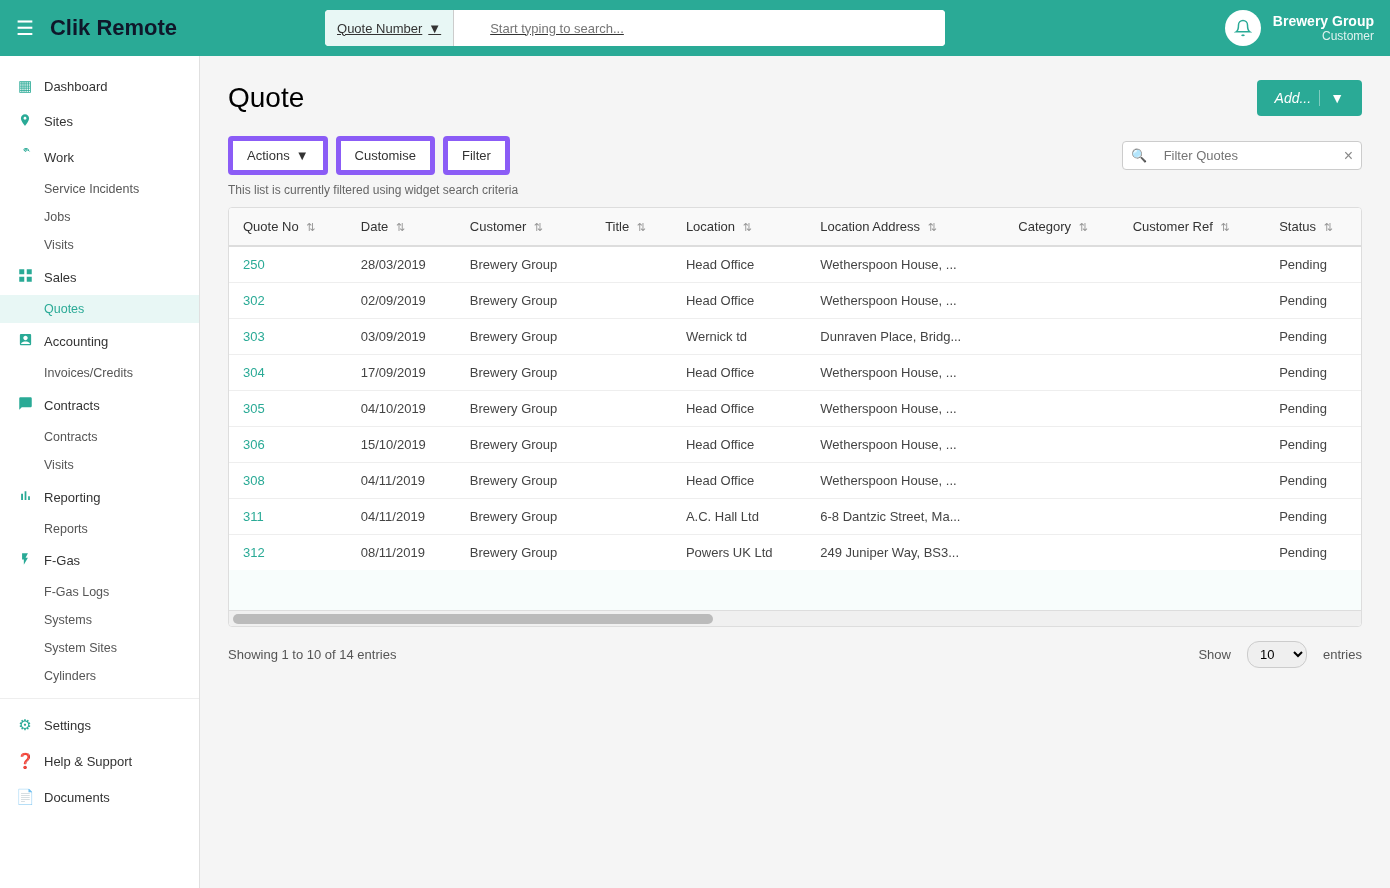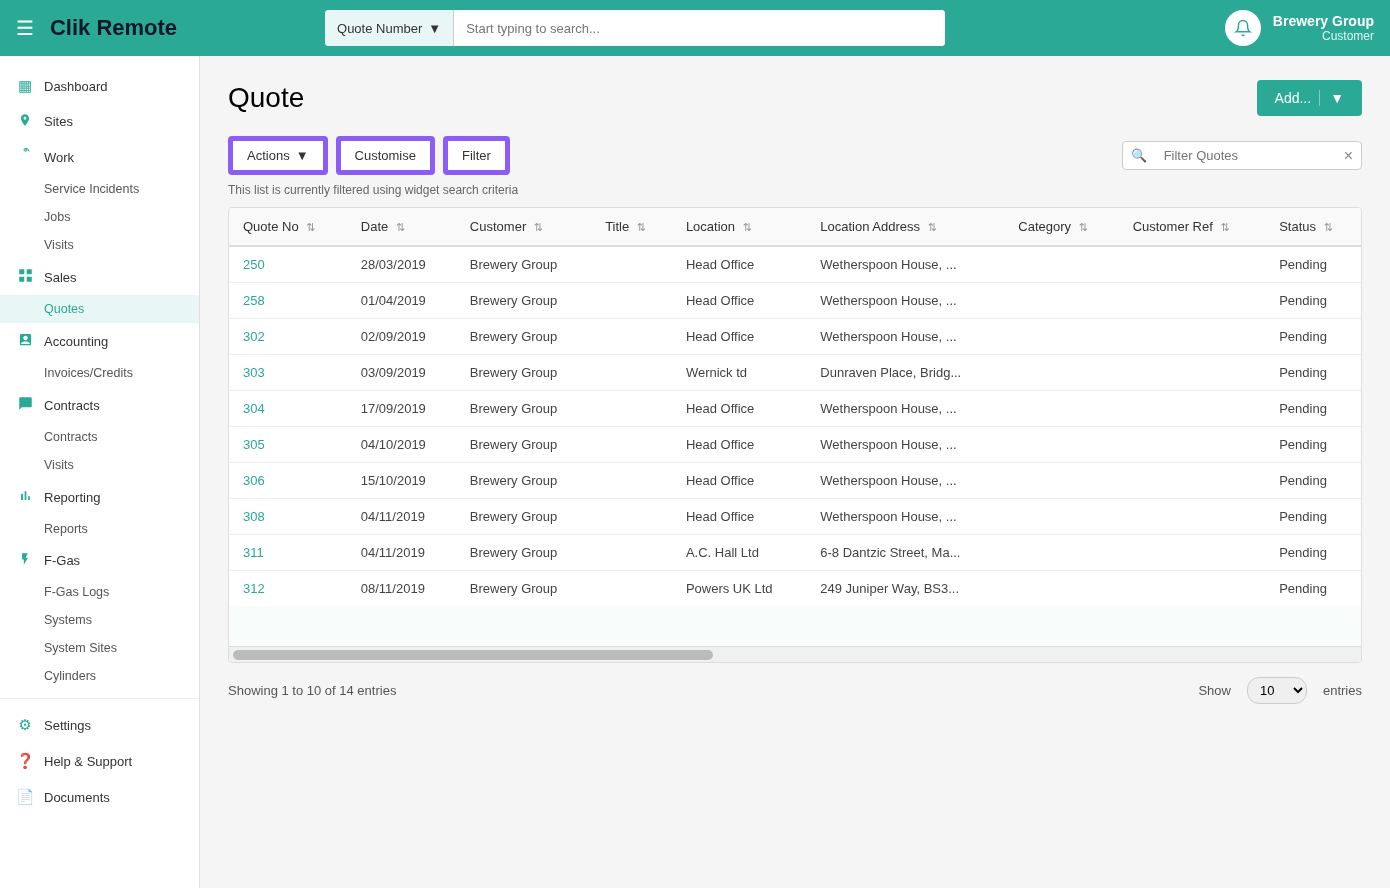--- a/index.html
+++ b/index.html
@@ -12,29 +12,29 @@
       display: flex;
       align-items: center;
       padding: 0 16px;
       gap: 16px;
       position: fixed; top: 0; left: 0; right: 0; z-index: 100;
     }
     .topnav-hamburger { color: #fff; font-size: 20px; cursor: pointer; }
     .topnav-logo { color: #0f172a; font-size: 22px; font-weight: 600; flex: 0 0 auto; }
     .topnav-search {
       display: flex; align-items: center; flex: 1; max-width: 620px; margin: 0 auto;
-      background: #fff; border-radius: 4px; overflow: hidden;
+      background: #fff; border-radius: 4px; overflow: hidden; text-decoration: underline;
     }
     .topnav-search-type {
       background: #e8f7f5; border: none; border-right: 1px solid #ccc;
       padding: 0 12px; height: 36px; font-size: 13px; color: #333; cursor: pointer;
       display: flex; align-items: center; gap: 6px;
     }
     .topnav-search-input {
-      flex: 1; border: none; outline: none; padding: 0 12px; height: 36px; font-size: 13px; color: #666;
+      flex: 1; border: none; outline: none; padding: 0 0; height: 36px; font-size: 13px; color: #666; margin-left: 36px;
     }
     .topnav-right { margin-left: auto; display: flex; align-items: center; gap: 12px; }
     .topnav-bell {
       width: 36px; height: 36px; border-radius: 50%; background: #fff;
       display: flex; align-items: center; justify-content: center; cursor: pointer;
     }
     .topnav-user { color: #fff; text-align: right; cursor: pointer; }
     .topnav-user-name { font-weight: 600; font-size: 14px; }
     .topnav-user-role { font-size: 12px; opacity: 0.85; }
 
@@ -61,21 +61,21 @@
       margin-left: 200px; margin-top: 56px; padding: 24px 28px; min-height: calc(100vh - 56px);
     }
 
     
     .page-header {
       display: flex; align-items: center; justify-content: space-between; margin-bottom: 20px;
     }
     .page-title { font-size: 28px; font-weight: 400; color: #000000; }
     .add-btn {
       background: #2aaa96; color: #fff; border: none; padding: 10px 18px;
-      border-radius: 4px; font-size: 14px; cursor: pointer; display: flex; align-items: center; gap: 8px;
+      border-radius: 4px; font-size: 14px; cursor: pointer; display: flex; align-items: center; gap: 8px; font-style: italic;
     }
     .add-btn-caret { border-left: 1px solid rgba(255,255,255,0.4); padding-left: 10px; }
 
     
     .toolbar { display: flex; align-items: center; gap: 8px; margin-bottom: 8px; }
     .toolbar-btn {
       background: #fff; border: 5px solid #8b5cf6; padding: 7px 14px;
       border-radius: 4px; font-size: 13px; cursor: pointer; color: #333; display: flex; align-items: center; gap: 6px;
     }
     .filter-search {
@@ -332,31 +332,20 @@
       <td>28/03/2019</td>
       <td>Brewery Group</td>
       <td></td>
       <td>Head Office</td>
       <td>Wetherspoon House, ...</td>
       <td></td>
       <td></td>
       <td>Pending</td>
     </tr>
           <tr>
-      <td><span class="td-link">258</span></td>
-      <td>01/04/2019</td>
-      <td>Brewery Group</td>
-      <td></td>
-      <td>Head Office</td>
-      <td>Wetherspoon House, ...</td>
-      <td></td>
-      <td></td>
-      <td>Pending</td>
-    </tr>
-          <tr>
       <td><span class="td-link">302</span></td>
       <td>02/09/2019</td>
       <td>Brewery Group</td>
       <td></td>
       <td>Head Office</td>
       <td>Wetherspoon House, ...</td>
       <td></td>
       <td></td>
       <td>Pending</td>
     </tr>

